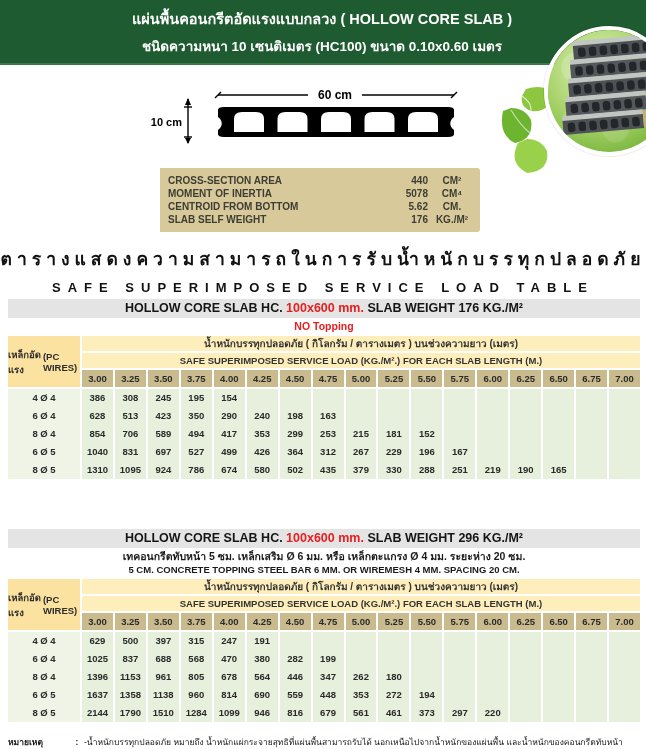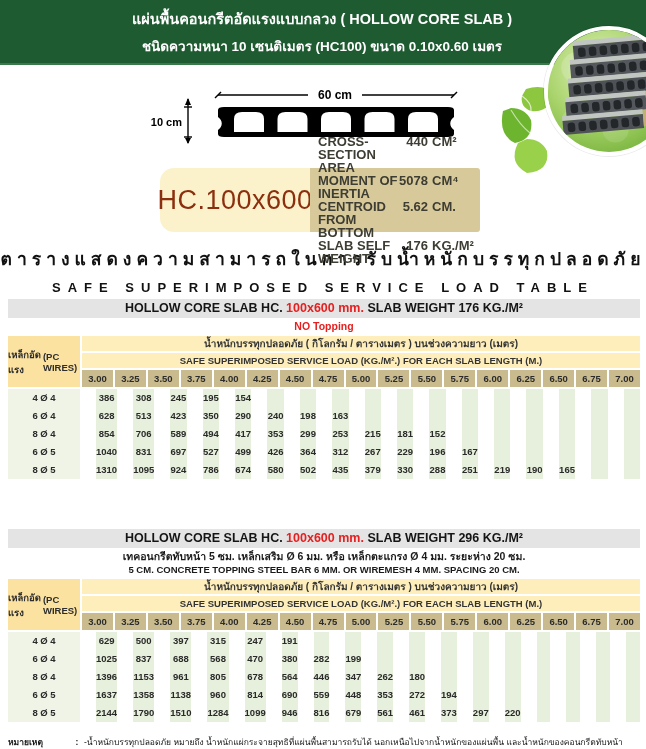--- a/index.html
+++ b/index.html
@@ -42,24 +42,24 @@
     width:150px; background:#FBF2CC; border-radius:14px 0 0 14px;
     display:flex; align-items:center; justify-content:center;
   }
   .pb-model { font-size:27px; color:#8C2F0E; letter-spacing:.5px; }
   .pb-right {
     flex:1; background:#D7C99A; border-radius:0 3px 3px 0;
     display:flex; flex-direction:column; justify-content:center; padding:4px 8px;
   }
   .spec-row {
     display:grid; grid-template-columns:1fr 34px 40px;
-    font-size:13px; font-weight:700; color:#3E3D33; line-height:13px;
+    font-size:10px; font-weight:700; color:#3E3D33; line-height:13px;
   }
   .spec-row .v { text-align:right; padding-right:4px; }
-  .spec-row .u { text-align:left; }
+  .spec-row .u { text-align:center; }
 
   
   .main-title { text-align:center; padding-top:13px; }
   .main-title .thai { font-size:17.5px; font-weight:700; letter-spacing:5px; color:#111; }
   .main-title .eng  { font-size:13px;  font-weight:700; letter-spacing:7px; color:#111; margin-top:7px; }
 
   
   #tables-host { display:block; }
   .load-table { margin:4px 6px 0 8px; }
   .load-table + .load-table { margin-top:50px; }
@@ -89,21 +89,21 @@
   .band-eng  { font-size:9.5px; line-height:15px; }
   .lengths-row { display:grid; grid-template-columns:repeat(17,1fr); column-gap:2px; }
   .len-cell {
     background:#C9BB8E; text-align:center; font-size:9.5px; font-weight:700;
     color:#2b2b2b; line-height:17px;
   }
 
   .lt-body {
     margin-top:2px;
     display:grid; grid-template-columns:72px repeat(17,1fr);
-    column-gap:16px; grid-auto-rows:18px;
+    column-gap:2px; grid-auto-rows:18px;
   }
   .row-label {
     background:#EFF4E7; text-align:center; font-size:9.5px; font-weight:600;
     color:#2a2a2a; line-height:18px;
   }
   .dcell {
     background:#E7F0DC; text-align:center; font-size:9.5px; font-weight:600;
     color:#2a2a2a; line-height:18px;
   }
 
@@ -234,23 +234,20 @@
               <rect x="39.5" y="7.5" width="8" height="10" rx="3" fill="#24272A"></rect>
               <rect x="51" y="7.5" width="8" height="10" rx="3" fill="#24272A"></rect>
               <rect x="62.5" y="7.5" width="8" height="10" rx="3" fill="#24272A"></rect>
               <rect x="74" y="7.5" width="8" height="10" rx="3" fill="#24272A"></rect>
           </g>
         </g>
       </svg>
     </div>
 
     <div class="product-box">
-      <div class="pb-left">
-        <span class="pb-model">HC.100x600</span>
-      </div>
       <div class="pb-right">
         <div class="spec-row">
           <span class="k">CROSS-SECTION AREA</span>
           <span class="v">440</span>
           <span class="u">CM²</span>
         </div>
         <div class="spec-row">
           <span class="k">MOMENT OF INERTIA</span>
           <span class="v">5078</span>
           <span class="u">CM⁴</span>

